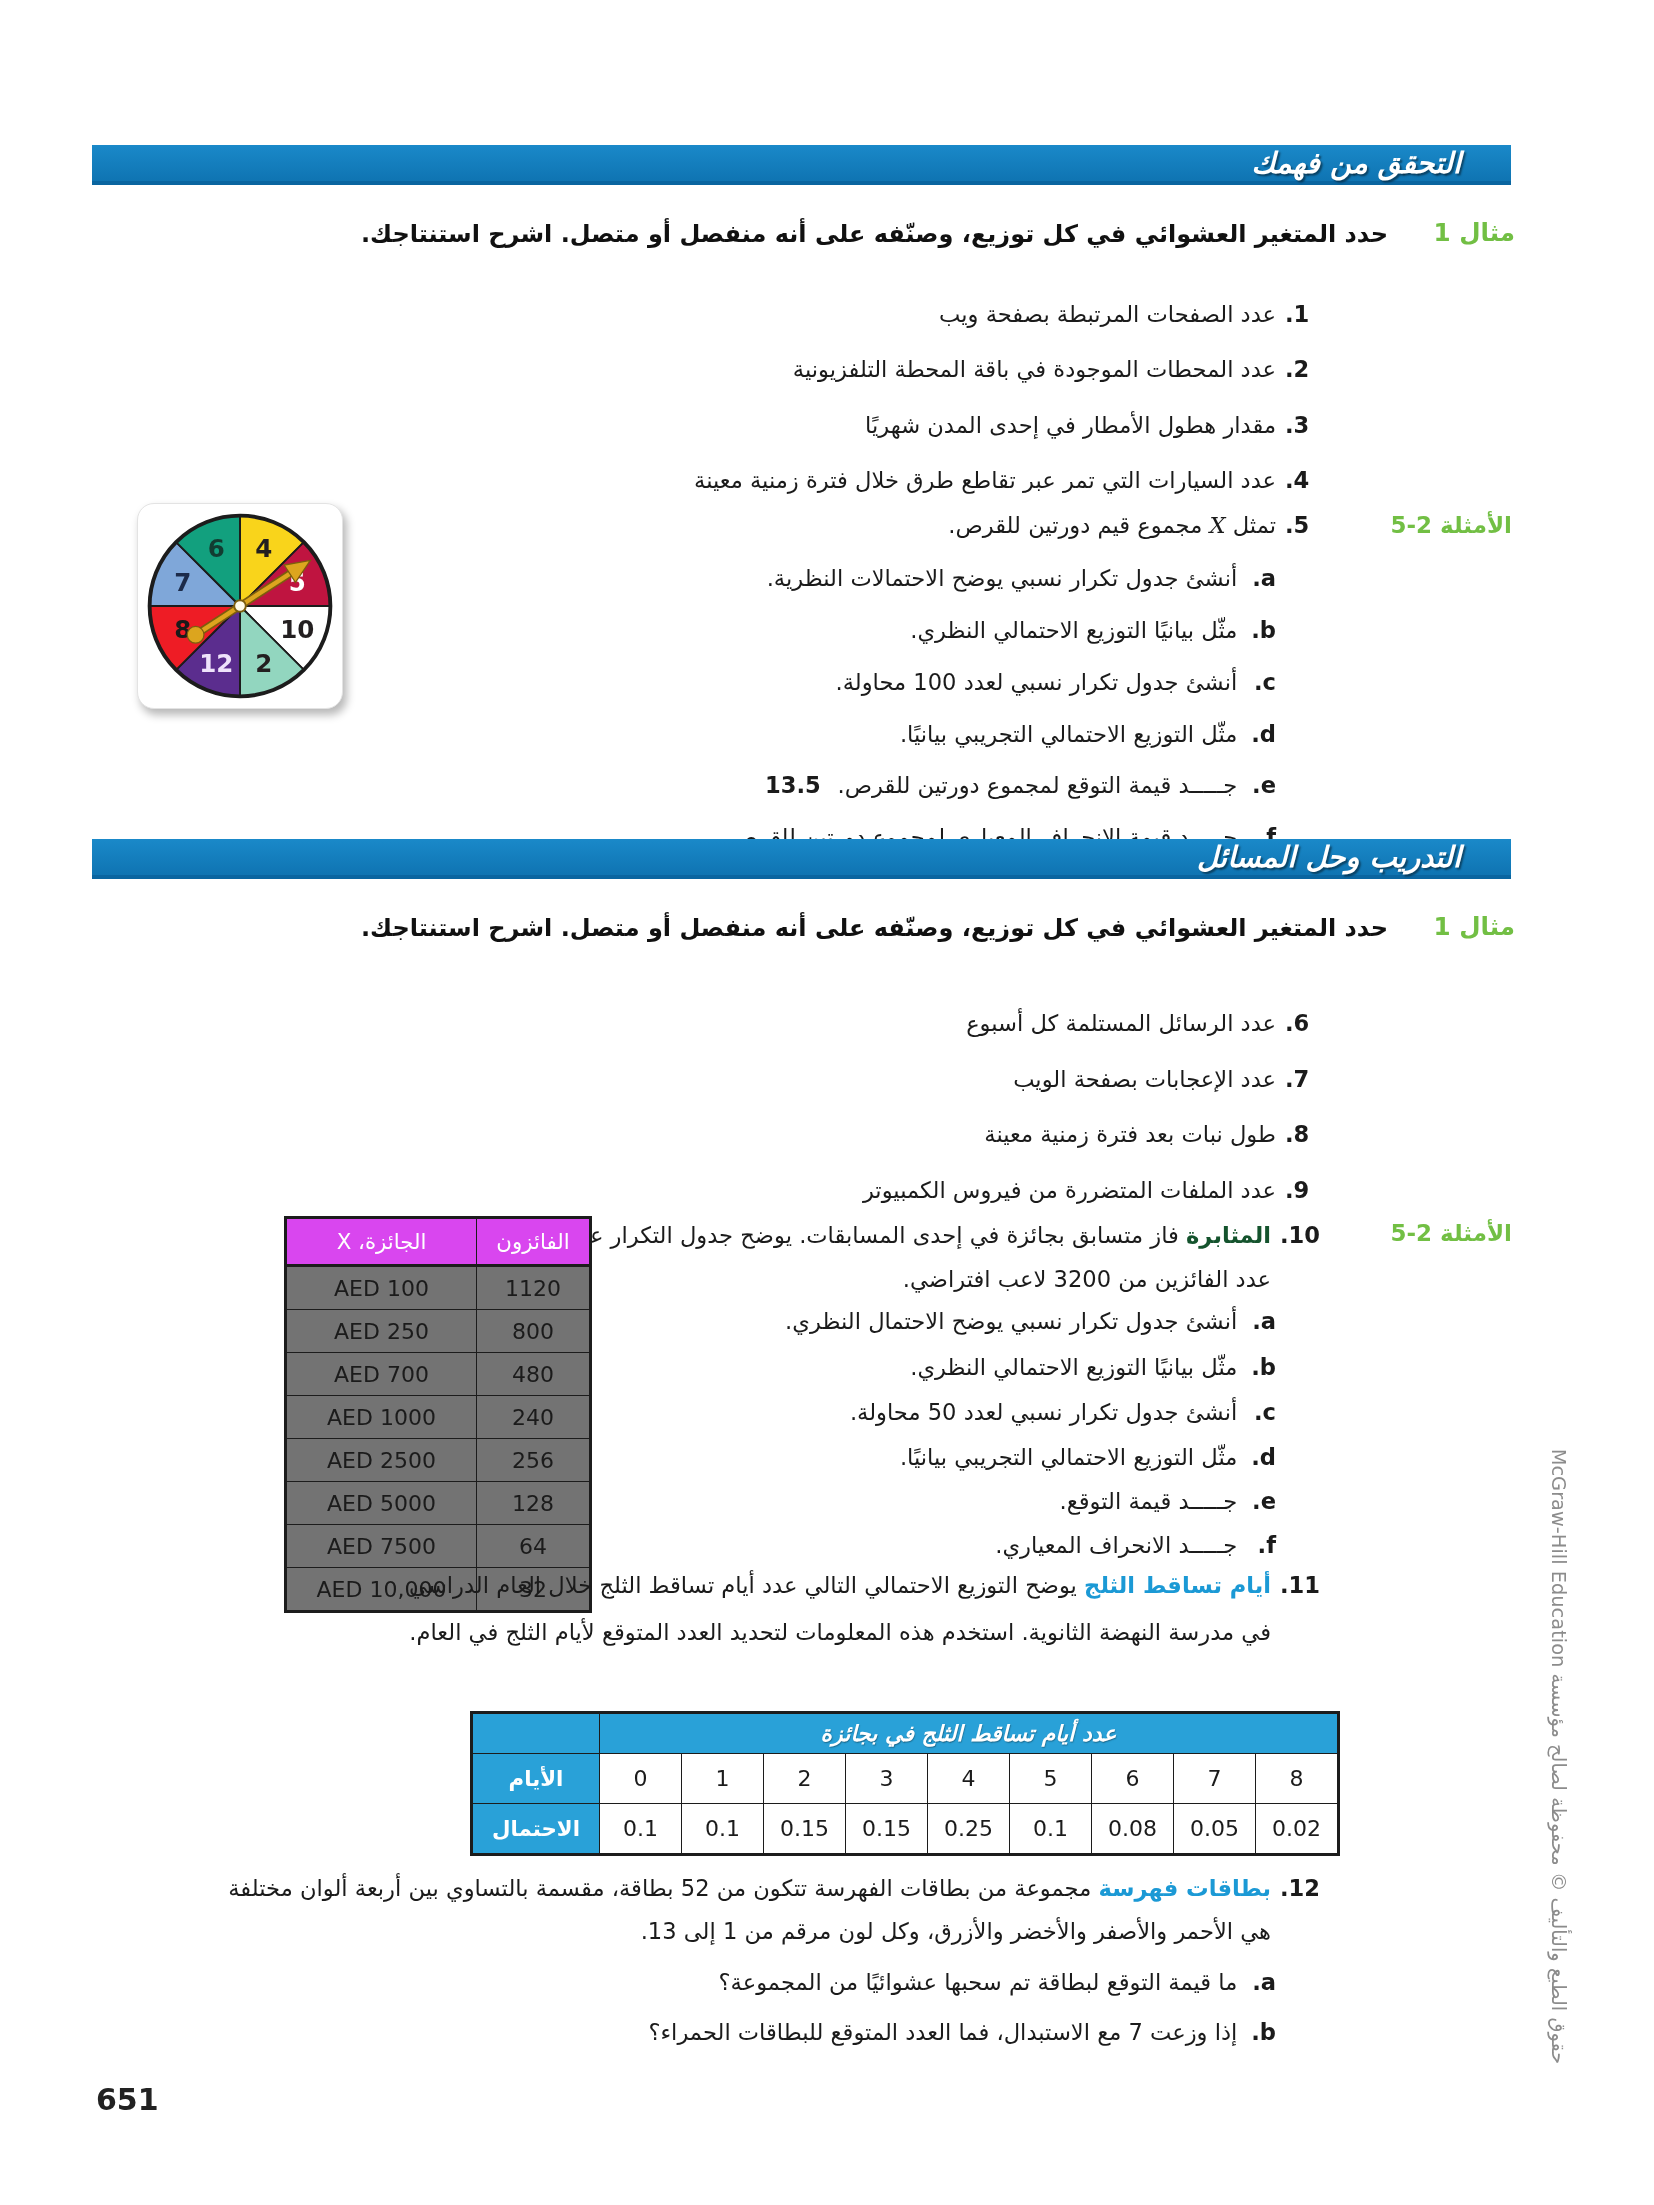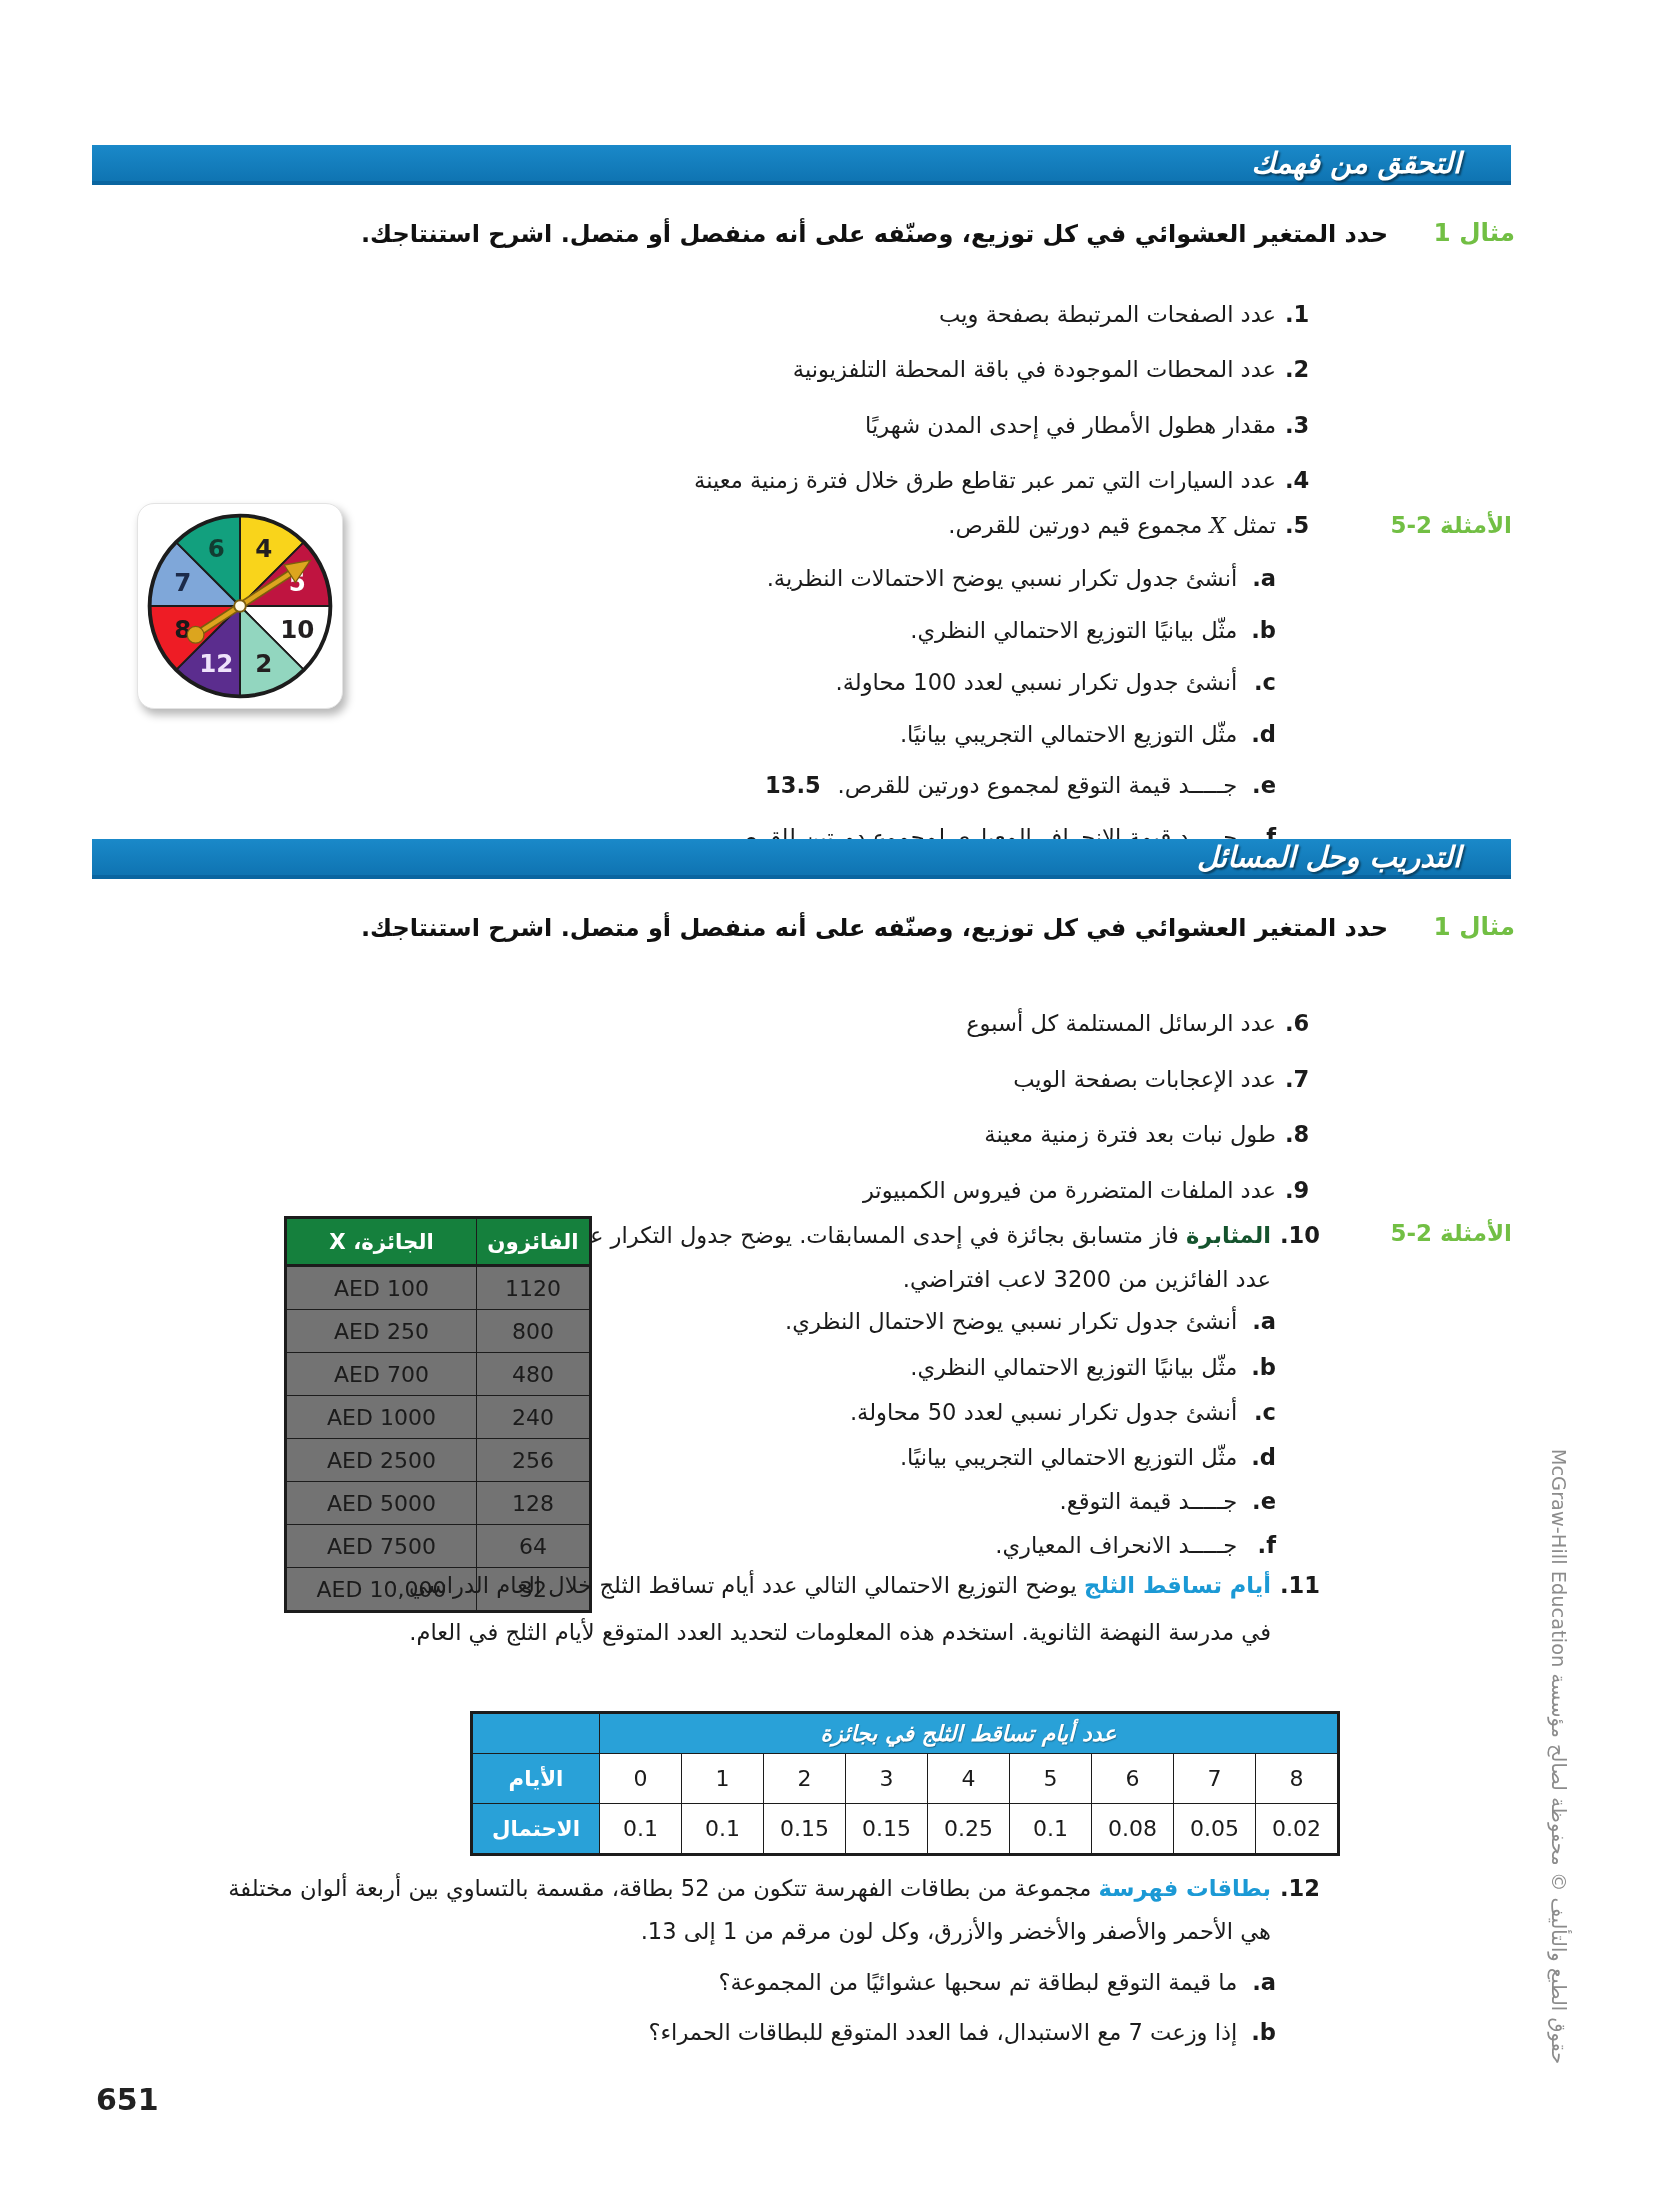--- a/index.html
+++ b/index.html
@@ -33,21 +33,21 @@
   .kw-red{color:#14532d;}
   .kw-blue{color:#1b99d5;}
   .math-var{font-family:"DejaVu Serif",serif;font-style:italic;}
   
   .spinner-card{position:absolute;left:137px;top:503px;width:204px;height:204px;
                 background:#fff;border:0.6px solid #e3e3e3;border-radius:17px;
                 box-shadow:3.9px 5.2px 9px rgba(0,0,0,0.28);}
   
   .aed-table{position:absolute;left:284px;top:1216px;border-collapse:collapse;direction:ltr;}
   .aed-table th,.aed-table td{border:1.9px solid #1c1c1c;text-align:center;}
-  .aed-table th{background:#15803d;color:#ffffff;font-size:21.3px;font-weight:bold;
+  .aed-table th{background:#d946ef;color:#ffffff;font-size:21.3px;font-weight:normal;
                 height:43px;border-bottom:3.9px solid #1c1c1c;}
   .aed-table td{font-size:22px;height:40px;background:#737373;}
   .aed-table .col-prize{width:187px;}
   .aed-table .col-win{width:110px;}
   .aed-table{border:3.9px solid #1c1c1c;}
   
   .snow-table{position:absolute;left:470px;top:1711px;border-collapse:collapse;direction:ltr;
               border:3.9px solid #1c1c1c;}
   .snow-table td{border:1.9px solid #1c1c1c;text-align:center;}
   .snow-label{background:#29a1d8;color:#fff;font-weight:bold;font-size:21.3px;width:124px;}

